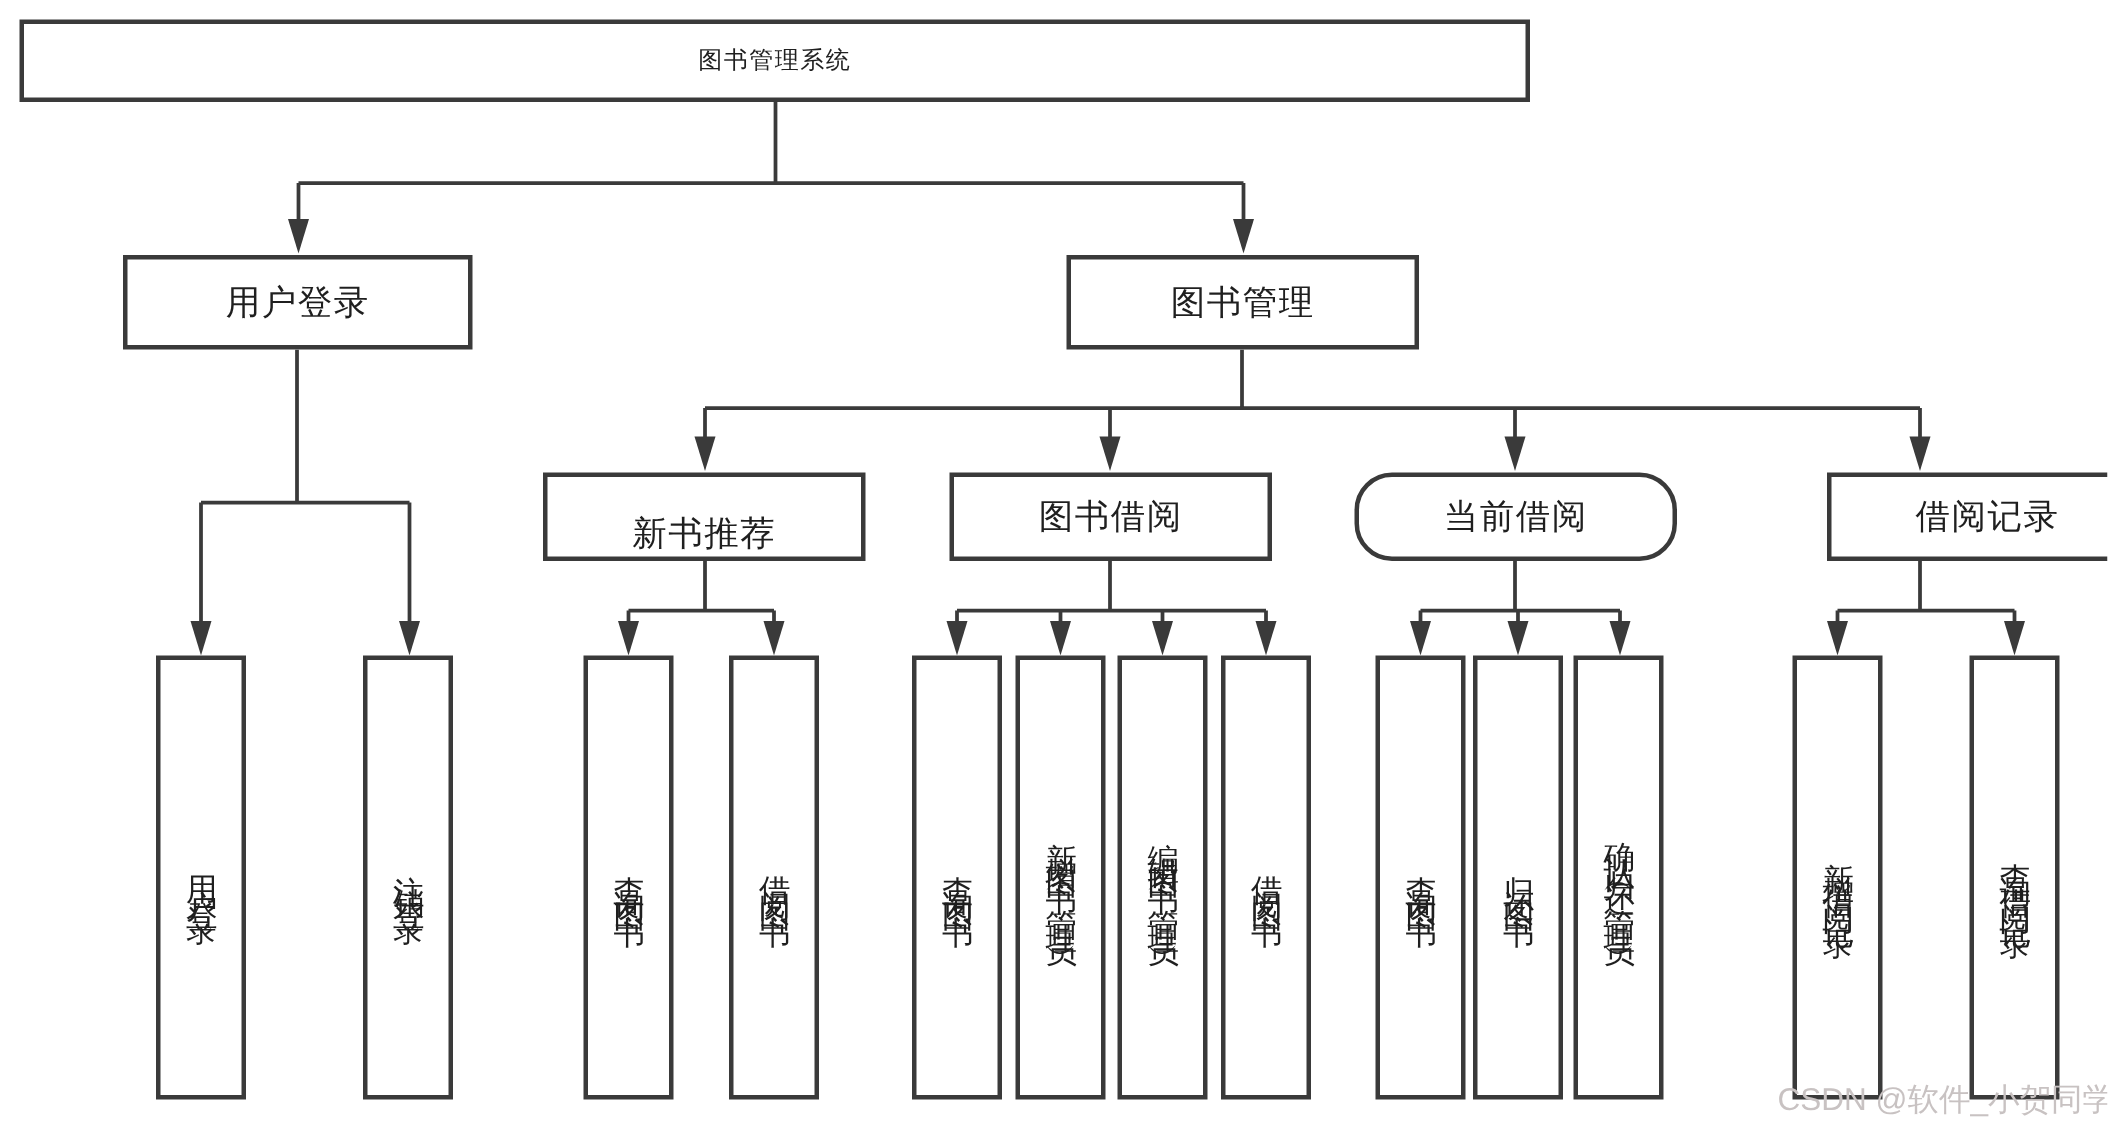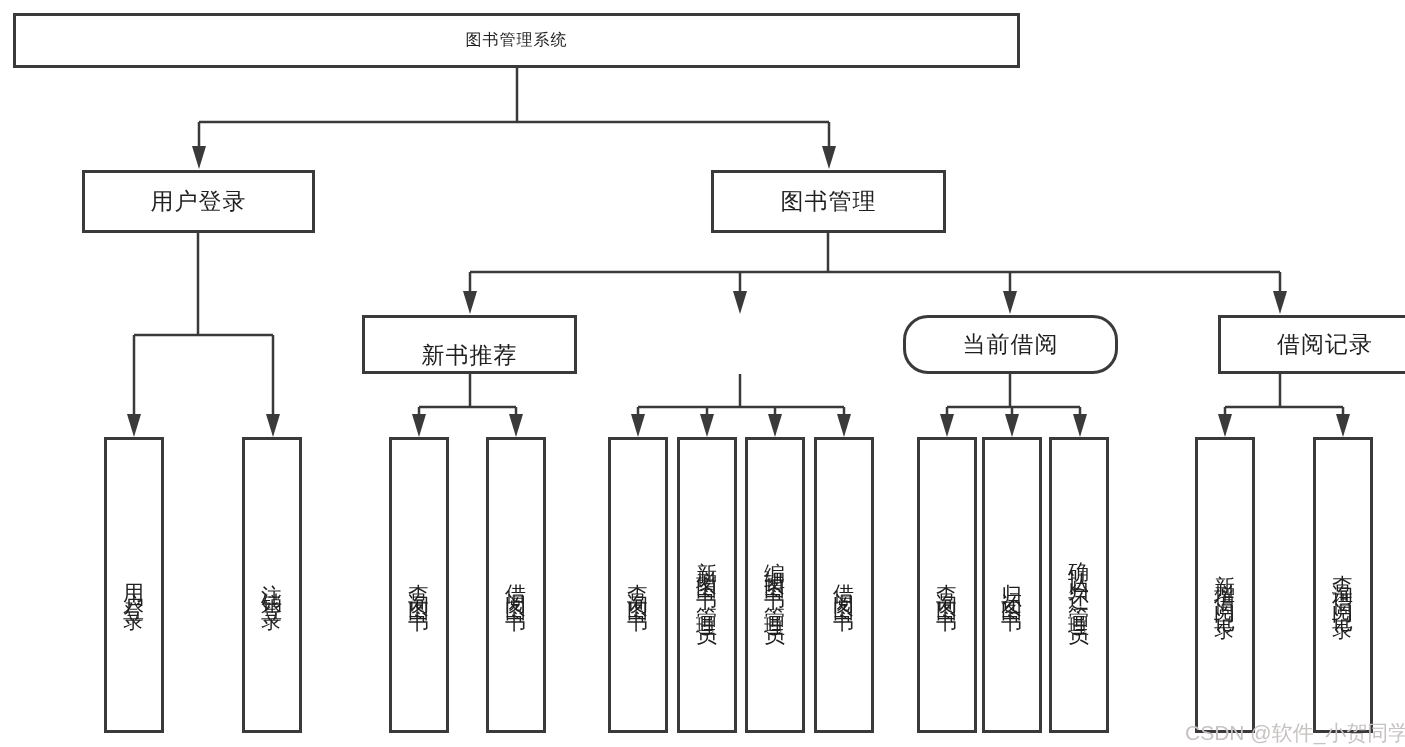--- a/index.html
+++ b/index.html
@@ -131,20 +131,23 @@
   <div class="box node l2a">
     <span class="lbl">用户登录</span>
   </div>
   <div class="box node l2b">
     <span class="lbl">图书管理</span>
   </div>
 
   <div class="box node l3 l3a">
     <span class="lbl">新书推荐</span>
   </div>
+  <div class="box node l3 l3b">
+    <span class="lbl">图书借阅</span>
+  </div>
   <div class="box node l3 l3c">
     <span class="lbl">当前借阅</span>
   </div>
   <div class="box node l3 l3d">
     <span class="lbl">借阅记录</span>
   </div>
 
   <div class="box leaf" style="left:104px">
     <span class="vlbl">用户登录</span>
   </div>

